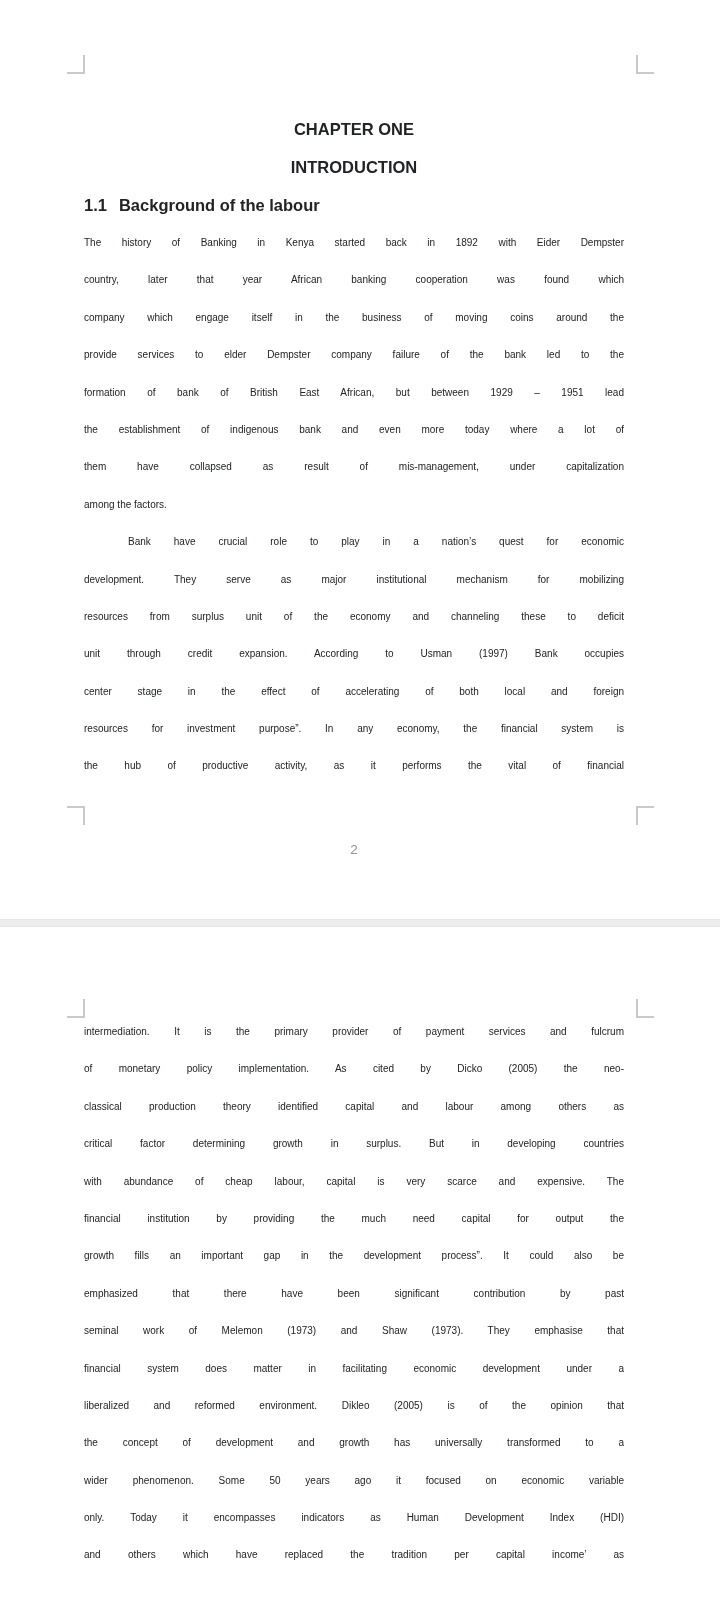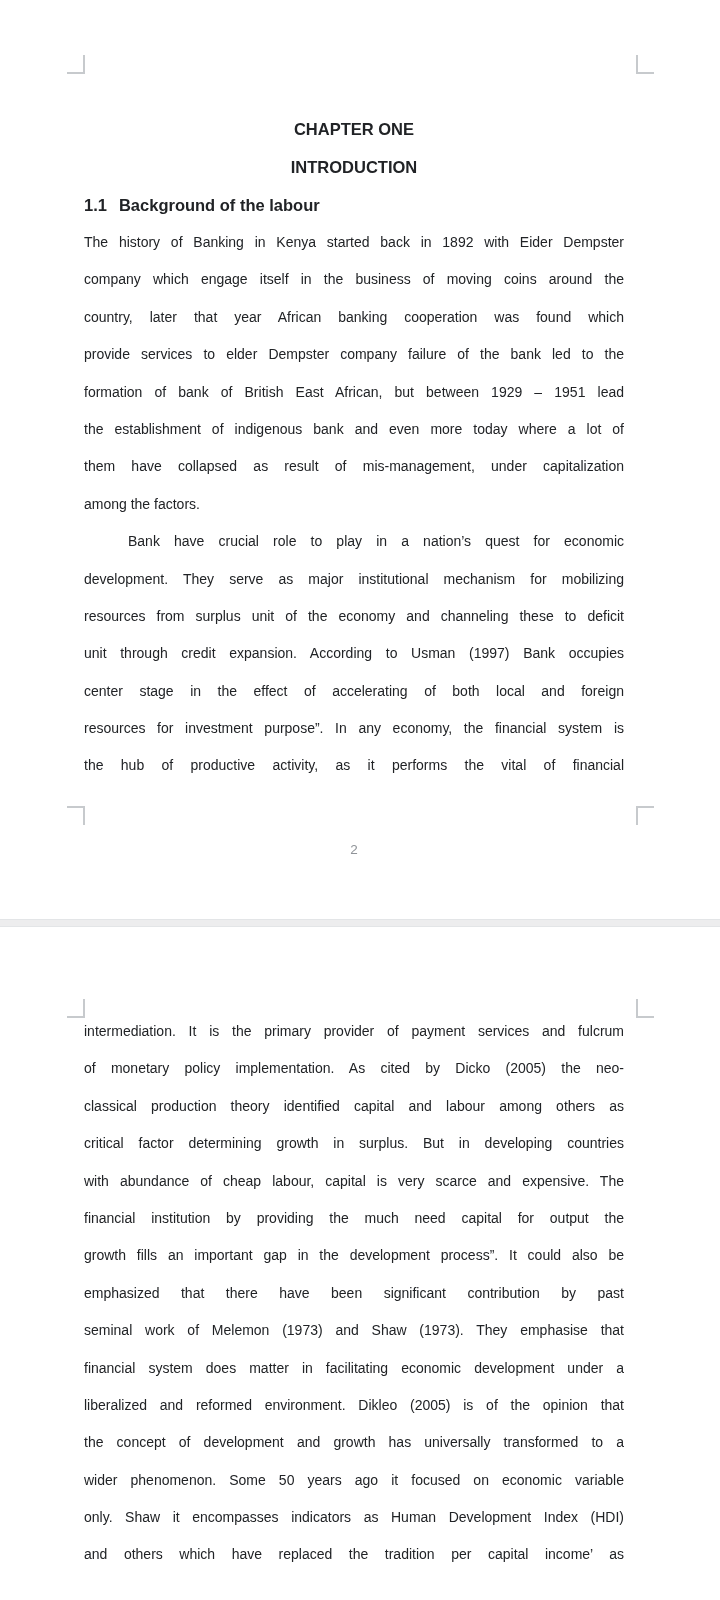--- a/index.html
+++ b/index.html
@@ -43,21 +43,21 @@
   .h-sub{
     position:absolute;left:84px;top:195px;width:540px;
     font-weight:bold;font-size:16.5px;line-height:20px;
   }
   .h-sub .num{display:inline-block;margin-right:12px;}
 
   .body-block{position:absolute;left:84px;width:540px;}
   #p1-body{top:224px;}
   #p2-body{top:86px;}
   .doc-line{
-    height:37.4px;line-height:37.4px;font-size:14px;
+    height:37.4px;line-height:37.4px;font-size:10px;
     text-align:justify;text-align-last:justify;
     overflow:hidden;white-space:normal;
   }
   .doc-line.indent-first{padding-left:44px;}
   .doc-line.last-left{text-align-last:left;}
 
   .page-number{
     position:absolute;left:84px;top:841px;width:540px;
     text-align:center;font-size:13.5px;line-height:17px;
     color:var(--page-number);
@@ -73,22 +73,22 @@
   <div class="h-center" id="chapter-heading">CHAPTER ONE</div>
   <div class="h-center" id="section-heading">INTRODUCTION</div>
 
   <div class="h-sub">
     <span class="num">1.1</span><span>Background of the labour</span>
   </div>
 
   <div class="body-block" id="p1-body">
     <div>
         <div class="doc-line">The history of Banking in Kenya started back in 1892 with Eider Dempster</div>
+        <div class="doc-line">country, later that year African banking cooperation was found which</div>
         <div class="doc-line">company which engage itself in the business of moving coins around the</div>
-        <div class="doc-line">country, later that year African banking cooperation was found which</div>
         <div class="doc-line">provide services to elder Dempster company failure of the bank led to the</div>
         <div class="doc-line">formation of bank of British East African, but between 1929 – 1951 lead</div>
         <div class="doc-line">the establishment of indigenous bank and even more today where a lot of</div>
         <div class="doc-line">them have collapsed as result of mis-management, under capitalization</div>
         <div class="doc-line last-left">among the factors.</div>
       </div>
     <div>
         <div class="doc-line indent-first">Bank have crucial role to play in a nation’s quest for economic</div>
         <div class="doc-line">development. They serve as major institutional mechanism for mobilizing</div>
         <div class="doc-line">resources from surplus unit of the economy and channeling these to deficit</div>
@@ -119,17 +119,17 @@
         <div class="doc-line">critical factor determining growth in surplus. But in developing countries</div>
         <div class="doc-line">with abundance of cheap labour, capital is very scarce and expensive. The</div>
         <div class="doc-line">financial institution by providing the much need capital for output the</div>
         <div class="doc-line">growth fills an important gap in the development process”. It could also be</div>
         <div class="doc-line">emphasized that there have been significant contribution by past</div>
         <div class="doc-line">seminal work of Melemon (1973) and Shaw (1973). They emphasise that</div>
         <div class="doc-line">financial system does matter in facilitating economic development under a</div>
         <div class="doc-line">liberalized and reformed environment. Dikleo (2005) is of the opinion that</div>
         <div class="doc-line">the concept of development and growth has universally transformed to a</div>
         <div class="doc-line">wider phenomenon. Some 50 years ago it focused on economic variable</div>
-        <div class="doc-line">only. Shaw it encompasses indicators as Human Development Index (HDI)</div>
+        <div class="doc-line">only. Today it encompasses indicators as Human Development Index (HDI)</div>
         <div class="doc-line">and others which have replaced the tradition per capital income’ as</div>
       </div>
   </div>
 </section>
 
 </body></html>

